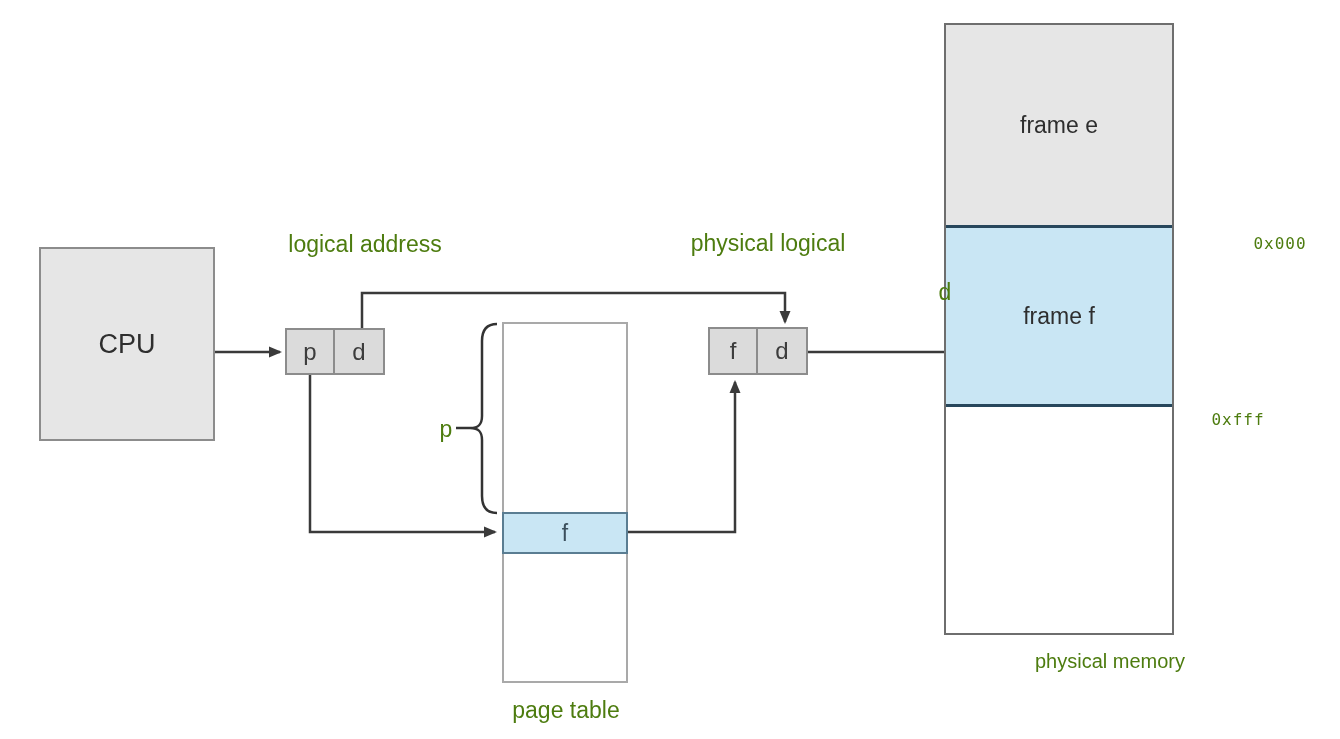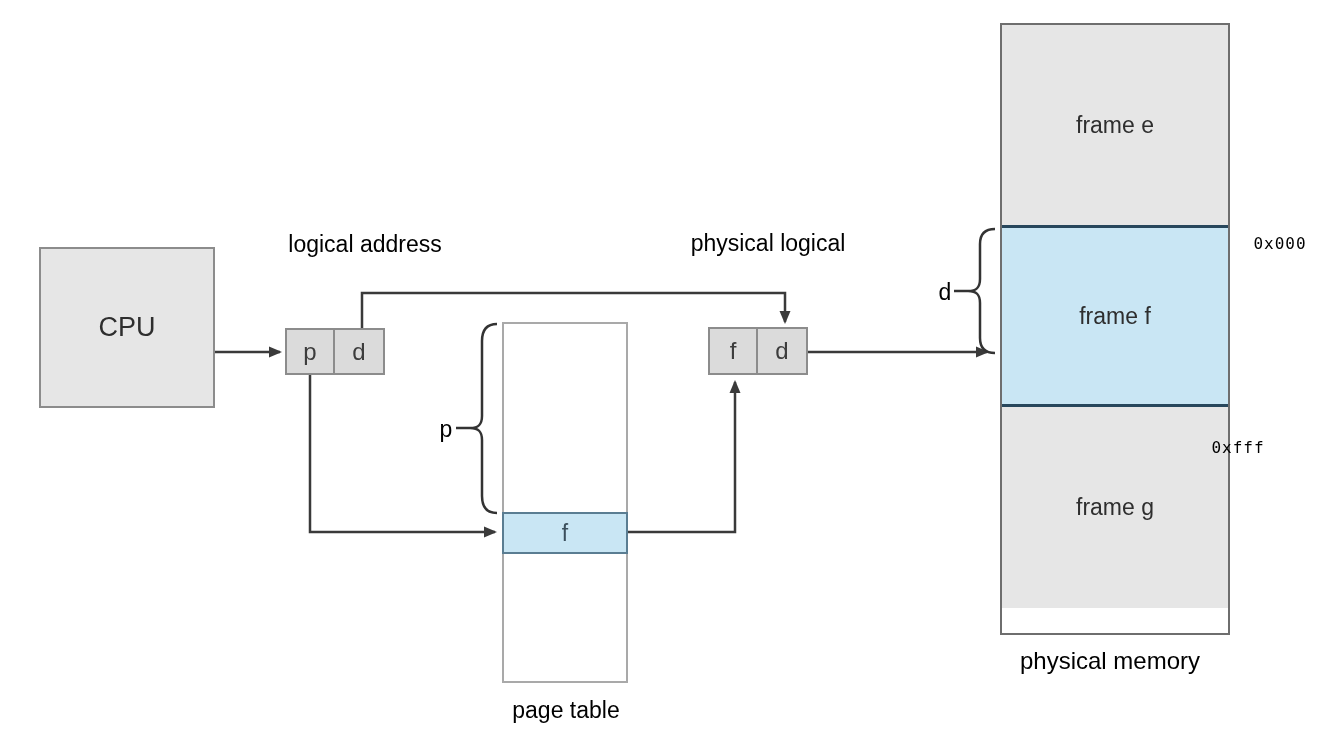--- a/index.html
+++ b/index.html
@@ -11,30 +11,30 @@
     font-family: "Liberation Sans", sans-serif;
     color: #2e2e2e;
     overflow: hidden;
   }
   .abs { position: absolute; }
   .label {
     position: absolute;
     transform: translate(-50%, -50%);
     font-size: 23px;
     white-space: nowrap;
-    color: #000000;
+    color: #4d7c0f;
   }
   .mono {
     font-family: "DejaVu Sans Mono", "Liberation Mono", monospace;
     font-size: 16px;
     letter-spacing: 1px;
   }
   
   .cpu-box {
-    left: 39px; top: 247px; width: 176px; height: 161px;
+    left: 39px; top: 247px; width: 176px; height: 194px;
     background: #e6e6e6;
     border: 2px solid #8c8c8c;
     display: flex; align-items: center; justify-content: center;
     font-size: 27px;
     box-sizing: border-box;
   }
   
   .addr-box {
     display: flex;
     box-sizing: border-box;
@@ -62,21 +62,21 @@
     left: 502px; top: 512px; width: 126px; height: 42px;
     background: #c9e6f4;
     border: 2px solid #5a7d92;
     box-sizing: border-box;
     display: flex; align-items: center; justify-content: center;
     font-size: 23px;
     color: #3b4f5c;
   }
   
   .memory-box {
-    left: 1000px; top: 23px; width: 230px; height: 612px;
+    left: 944px; top: 23px; width: 230px; height: 612px;
     border: 2px solid #6e6e6e;
     box-sizing: border-box;
     display: flex; flex-direction: column;
   }
   .frame {
     display: flex; align-items: center; justify-content: center;
     font-size: 23px;
     box-sizing: border-box;
   }
   .frame-gray { background: #e6e6e6; }
@@ -133,21 +133,21 @@
     </g>
   </svg>
 
   <div class="abs cpu-box">
     <span>CPU</span>
   </div>
 
   <div class="label" style="left:365px; top:244px;">logical address</div>
   <div class="label" style="left:768px; top:243px;">physical logical</div>
   <div class="label" style="left:566px; top:710px;">page table</div>
-  <div class="label" style="left:1110px; top:661px; font-size:24px;">physical memory</div>
+  <div class="label" style="left:1110px; top:661px; font-size:20px;">physical memory</div>
 
   <div class="abs addr-box" id="logical-addr-box">
     <div class="cell">p</div>
     <div class="cell">d</div>
   </div>
 
   <div class="abs addr-box" id="physical-addr-box">
     <div class="cell">f</div>
     <div class="cell">d</div>
   </div>
@@ -158,22 +158,19 @@
   </div>
   <div class="label" style="left:446px; top:429px;">p</div>
 
   <div class="abs memory-box">
     <div class="frame frame-gray" id="frame-e">
       <span>frame e</span>
     </div>
     <div class="frame frame-blue" id="frame-f">
       <span>frame f</span>
     </div>
-    <div class="frame frame-gray" id="frame-g">
-      <span>frame g</span>
-    </div>
   </div>
 
   <div class="label mono" style="left:1280px; top:243px;">0x000</div>
-  <div class="label mono" style="left:1238px; top:419px;margin-top:28px;">0xfff</div>
+  <div class="label mono" style="left:1238px; top:419px;">0xfff</div>
   <div class="label" style="left:945px; top:292px;">d</div>
 
 </div>
 
 </body></html>

